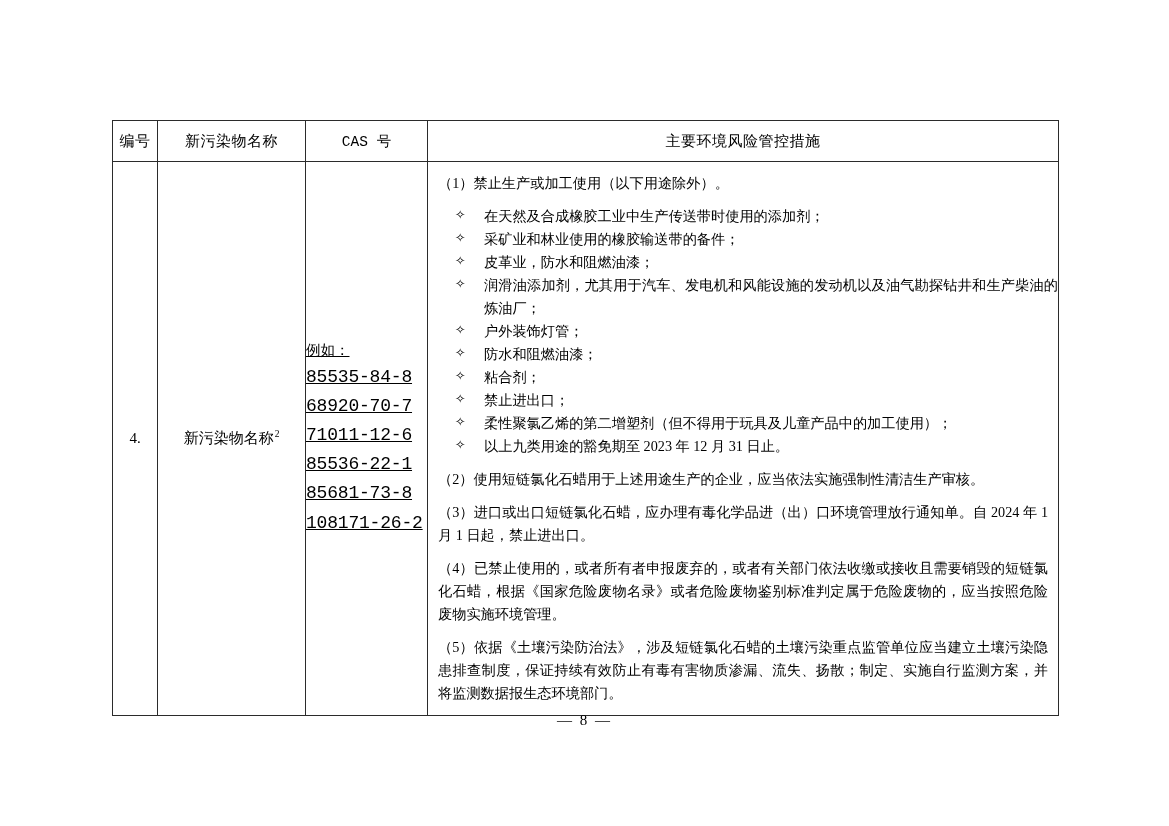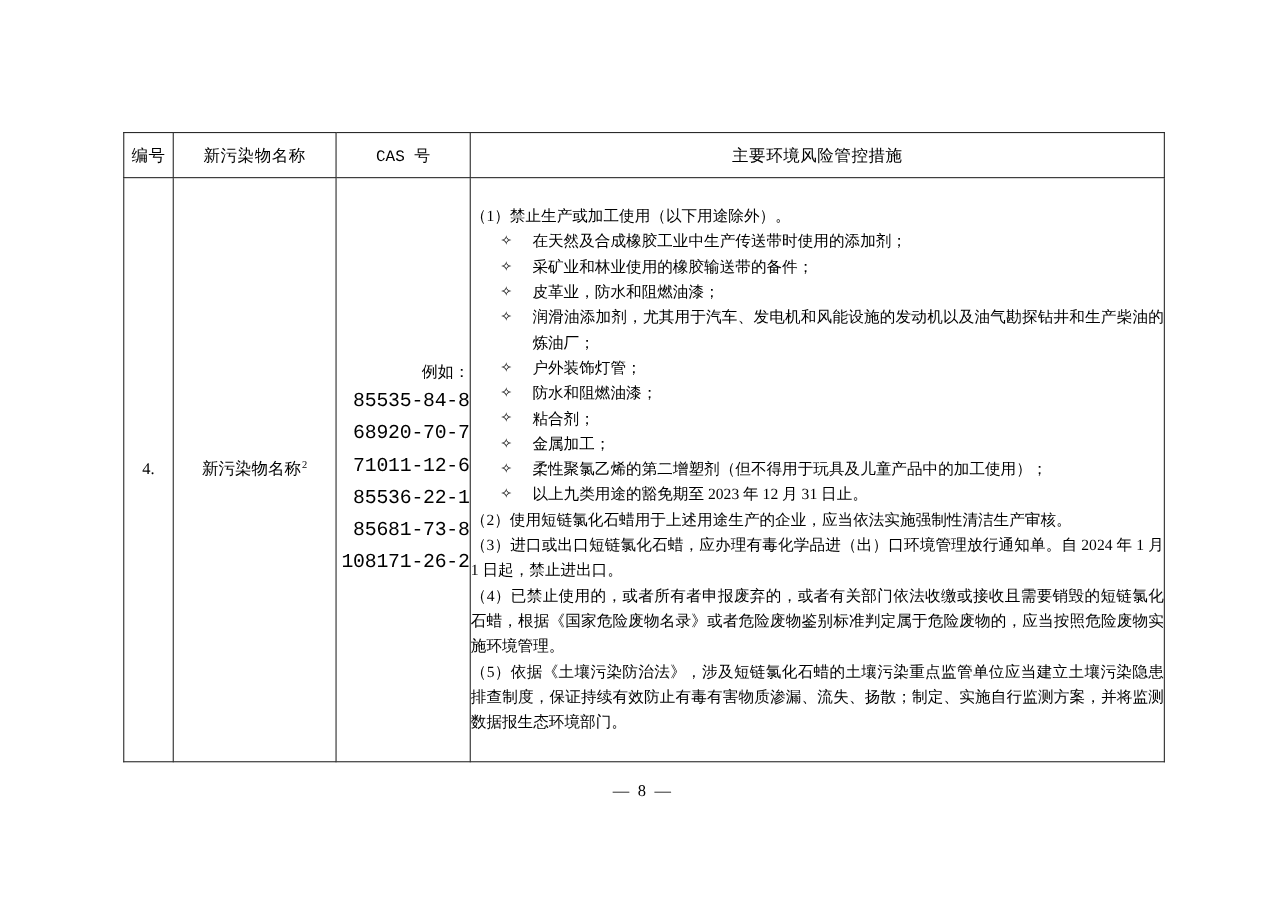--- a/index.html
+++ b/index.html
@@ -71,44 +71,45 @@
     font-size: 15px;
     line-height: 1.5;
   }
   .cell-name sup {
     font-size: 9.5px;
     vertical-align: super;
     margin-left: 1px;
   }
 
   .cas-block {
-    text-align: right;
+    text-align: left;
     font-size: 14.5px;
     line-height: 1.62;
     vertical-align: middle;
+    text-decoration: underline;
   }
   .cas-block .cas-label {
     font-family: "Liberation Serif", serif;
     font-size: 14.5px;
   }
   .cas-block .cas-num {
     font-family: "Liberation Mono", "DejaVu Sans Mono", monospace;
     font-size: 18px;
     letter-spacing: -0.2px;
   }
 
   .measures {
     vertical-align: middle;
     padding: 6px 10px 6px 12px;
     font-size: 14.2px;
     line-height: 1.62;
     text-align: justify;
   }
   .measures p.para {
-    margin: 0;
+    margin: 10px;
     text-indent: 0;
     padding-left: 0;
   }
   ul.bullets {
     list-style: none;
     margin: 0;
     padding: 0;
   }
   ul.bullets li {
     position: relative;
@@ -200,21 +201,21 @@
             <li>
               <span class="bullet-mark">✧</span>
               <span>防水和阻燃油漆；</span>
             </li>
             <li>
               <span class="bullet-mark">✧</span>
               <span>粘合剂；</span>
             </li>
             <li>
               <span class="bullet-mark">✧</span>
-              <span>金属加工；</span>
+              <span>禁止进出口；</span>
             </li>
             <li>
               <span class="bullet-mark">✧</span>
               <span>柔性聚氯乙烯的第二增塑剂（但不得用于玩具及儿童产品中的加工使用）；</span>
             </li>
             <li>
               <span class="bullet-mark">✧</span>
               <span>以上九类用途的豁免期至 2023 年 12 月 31 日止。</span>
             </li>
           </ul>

